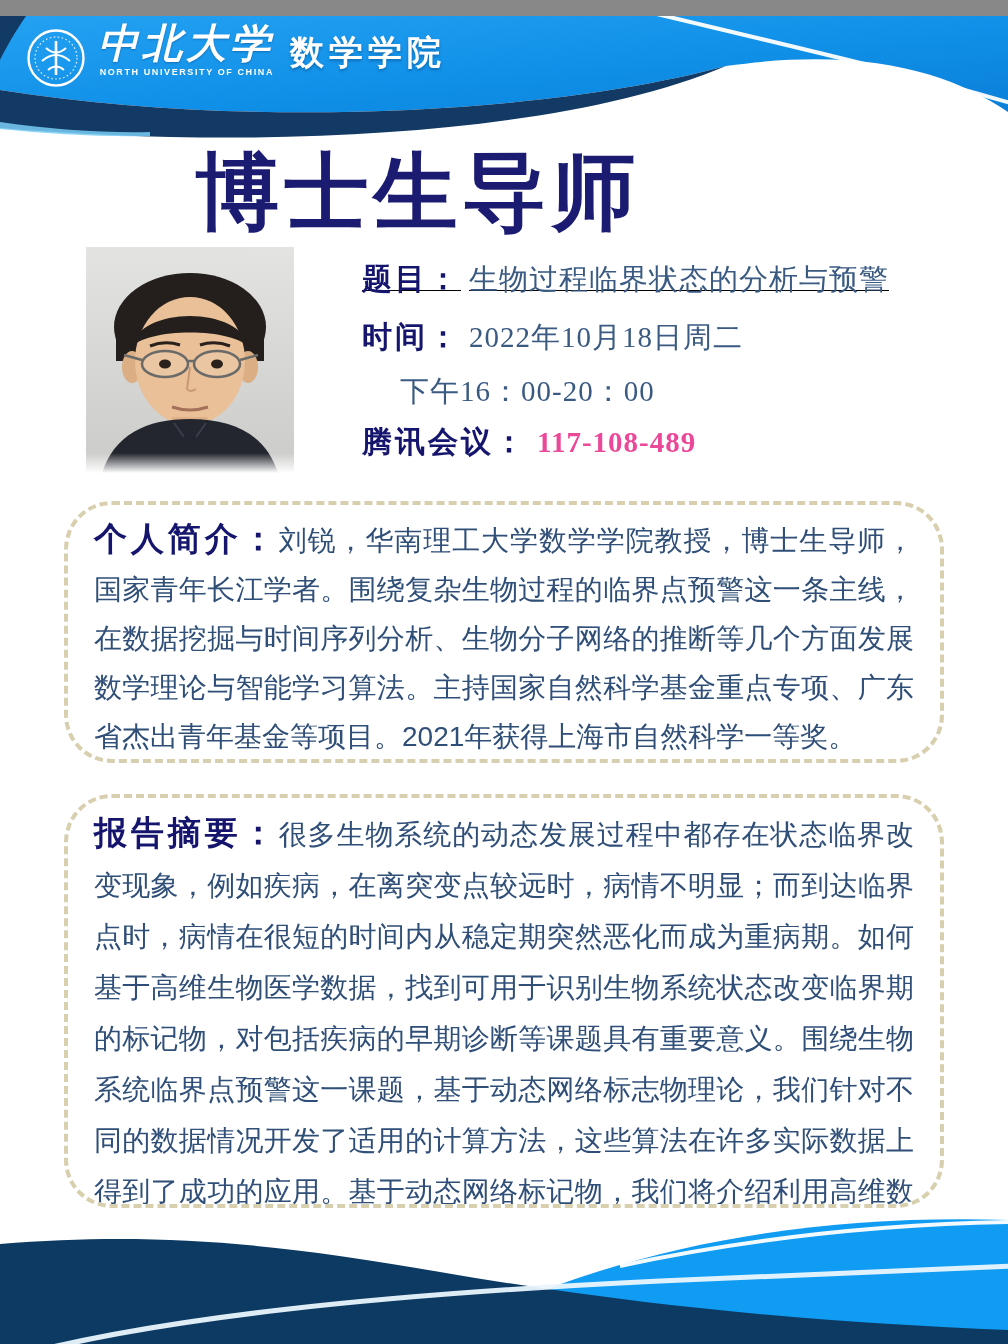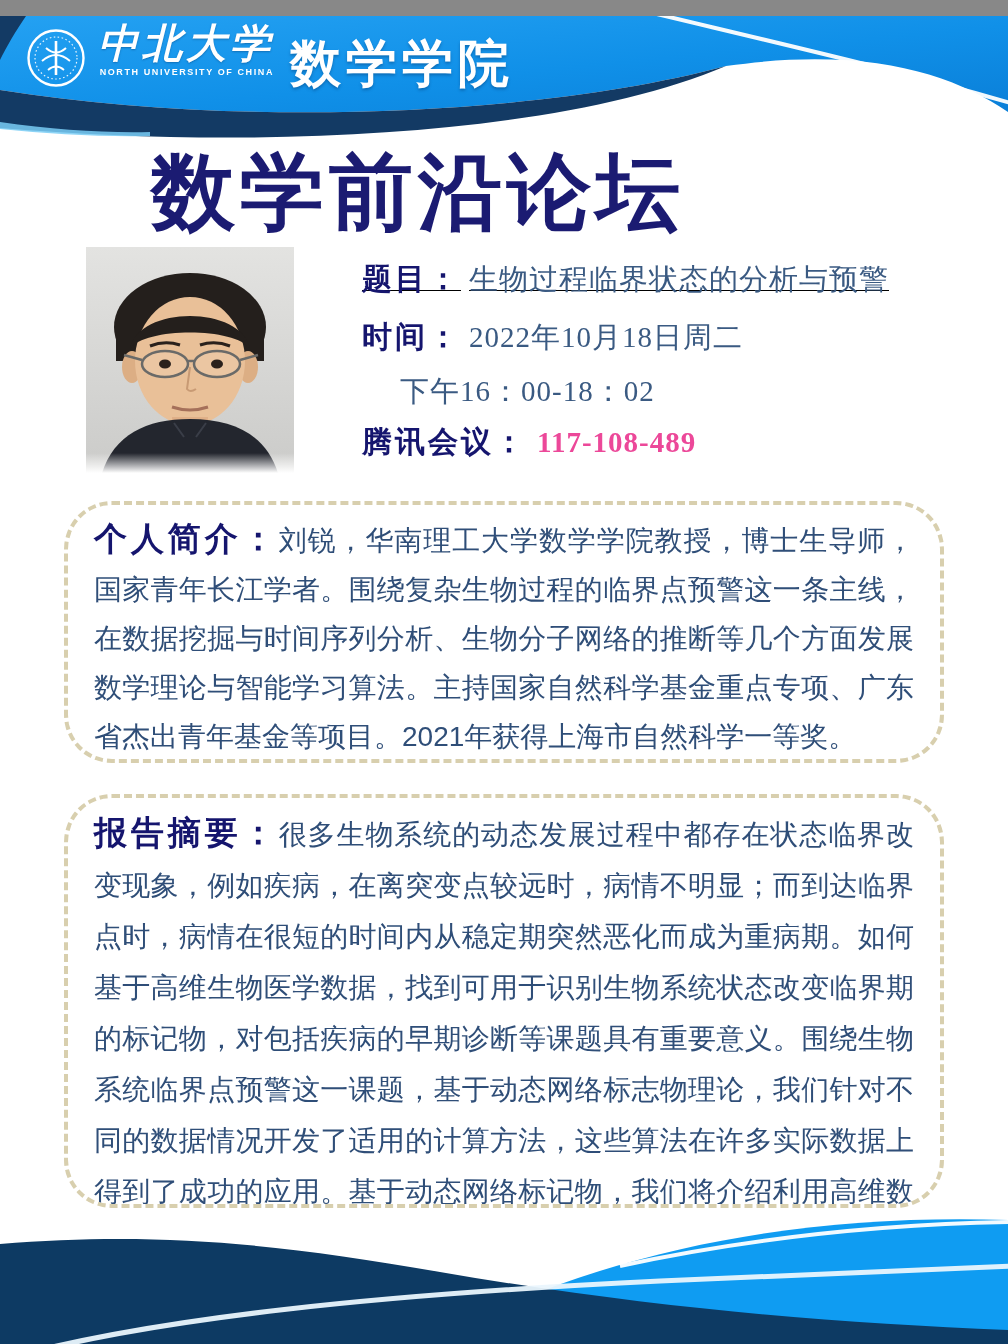--- a/index.html
+++ b/index.html
@@ -19,21 +19,21 @@
     font-style:italic;font-weight:bold;color:#ffffff;
     font-size:40px;line-height:44px;letter-spacing:4px;white-space:nowrap;
     text-shadow:0 1px 2px rgba(0,40,90,.35);
   }
   .uni-en{
     color:#ffffff;font-weight:bold;font-size:9px;letter-spacing:1.6px;
     margin-top:1px;white-space:nowrap;text-align:right;
   }
   .dept{
     margin-left:16px;margin-top:8px;color:#ffffff;font-weight:bold;
-    font-size:51px;letter-spacing:5px;white-space:nowrap;
+    font-size:34px;letter-spacing:5px;white-space:nowrap;
     text-shadow:0 2px 3px rgba(0,40,90,.35);
   }
   
   .main-title{
     position:absolute;top:120px;left:0;width:836px;text-align:center;
     font-size:84px;font-weight:bold;color:#1b1b72;letter-spacing:5px;
     white-space:nowrap;
   }
   
   .photo{position:absolute;top:231px;left:86px;width:208px;height:226px;}
@@ -101,21 +101,21 @@
       <path d="M16,33 Q30,21 44,33" stroke="#ffffff" stroke-width="2" fill="none"></path>
       <path d="M22,42 Q30,35 38,42" stroke="#ffffff" stroke-width="1.8" fill="none"></path>
     </svg>
     <div class="uni-names">
       <div class="uni-cn">中北大学</div>
       <div class="uni-en">NORTH UNIVERSITY OF CHINA</div>
     </div>
     <div class="dept">数学学院</div>
   </div>
 
-  <div class="main-title">数学前沿论坛</div>
+  <div class="main-title">博士生导师</div>
 
   <svg class="photo" viewBox="0 0 208 226" aria-hidden="true">
     <defs>
       <linearGradient id="pbg" x1="0" y1="0" x2="0" y2="1">
         <stop offset="0" stop-color="#e3e3e1"></stop>
         <stop offset="1" stop-color="#cbcbc9"></stop>
       </linearGradient>
       <linearGradient id="fade" x1="0" y1="0" x2="0" y2="1">
         <stop offset="0" stop-color="#ffffff" stop-opacity="0"></stop>
         <stop offset="1" stop-color="#ffffff" stop-opacity="1"></stop>
@@ -145,21 +145,21 @@
     <rect x="0" y="206" width="208" height="20" fill="url(#fade)"></rect>
   </svg>
 
   <div class="info-line line-topic">
     <span class="info-label">题目：</span><span class="info-value">生物过程临界状态的分析与预警</span>
   </div>
   <div class="info-line line-time">
     <span class="info-label">时间：</span><span class="info-value">2022年10月18日周二</span>
   </div>
   <div class="info-line line-time2">
-    <span class="info-value">下午16：00-18：02</span>
+    <span class="info-value">下午16：00-20：00</span>
   </div>
   <div class="info-line line-meeting">
     <span class="info-label">腾讯会议：</span><span class="meeting-id">117-108-489</span>
   </div>
 
   <div class="box bio-box">
     <p><span class="box-label">个人简介：</span><span>刘锐，华南理工大学数学学院教授，博士生导师，国家青年长江学者。围绕复杂生物过程的临界点预警这一条主线，在数据挖掘与时间序列分析、生物分子网络的推断等几个方面发展数学理论与智能学习算法。主持国家自然科学基金重点专项、广东省杰出青年基金等项目。2021年获得上海市自然科学一等奖。</span></p>
   </div>
 
   <div class="box abstract-box">

